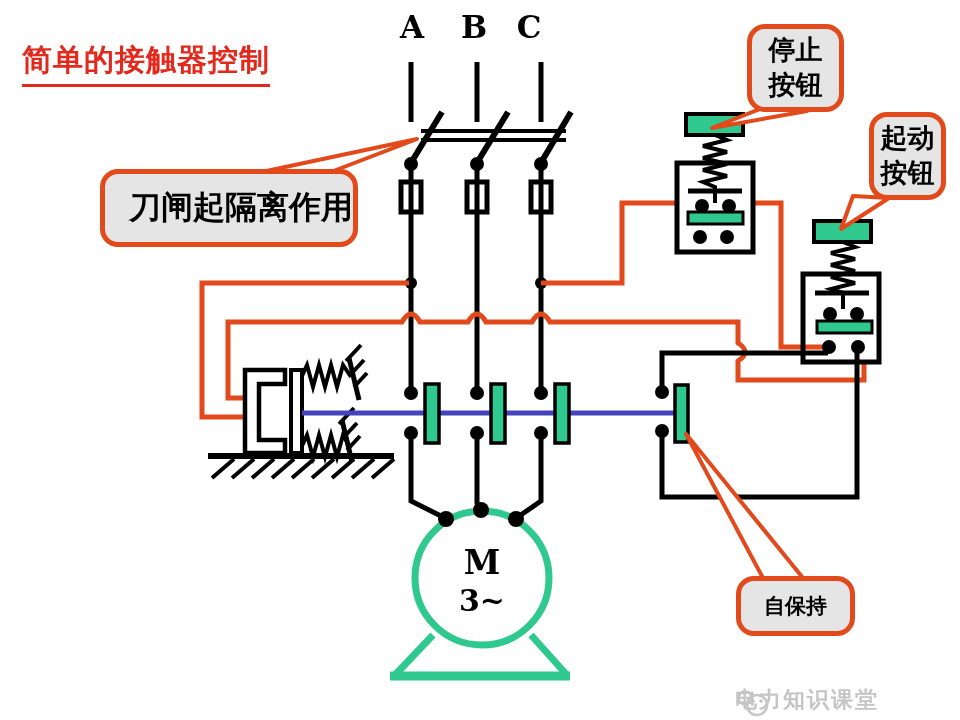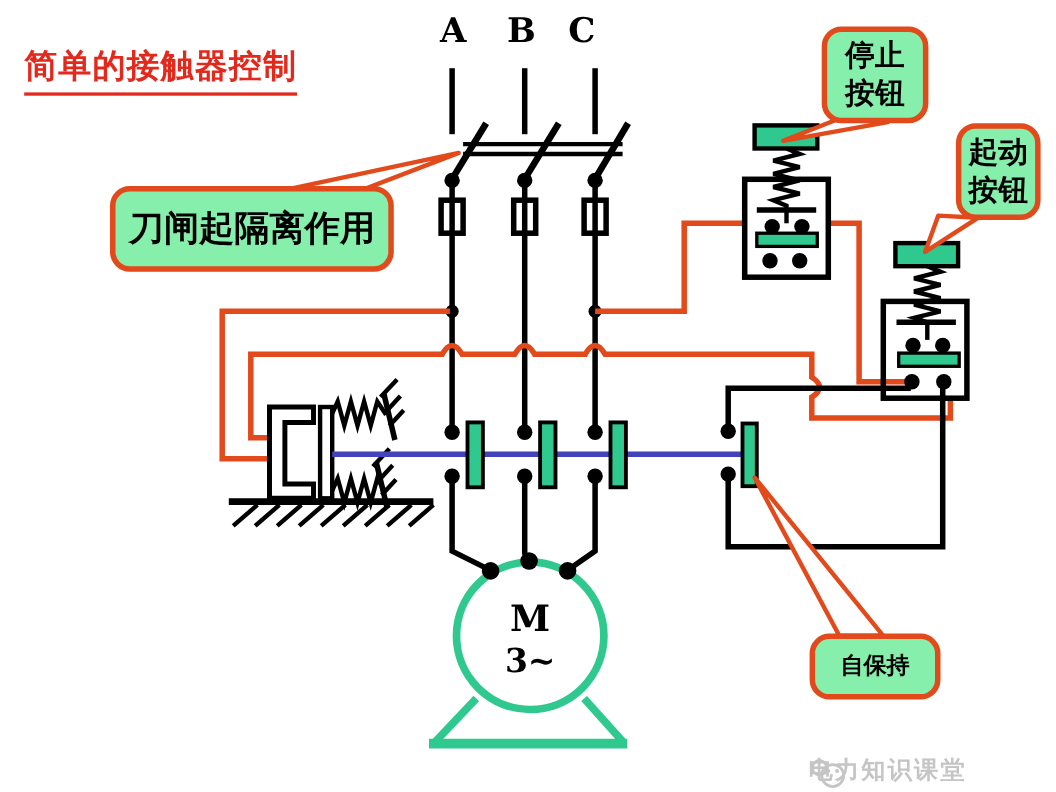--- a/index.html
+++ b/index.html
@@ -16,26 +16,26 @@
   .rod{stroke:var(--linkage_blue);stroke-width:5;fill:none;}
   .motor-shape{stroke:var(--contact_green);fill:none;}
   .tail{fill:#fff;stroke:var(--control_wire);stroke-width:4;stroke-linejoin:round;}
   .svg-label{fill:#000;font-family:"DejaVu Serif","Liberation Serif",serif;
              font-weight:bold;text-anchor:middle;}
 
   
   .page-title{position:absolute;left:22px;top:8px;color:var(--title_red);
               font-size:30px;font-weight:bold;letter-spacing:1px;
               border-bottom:3px solid var(--title_red);padding-bottom:3px;margin-top:32px;}
-  .callout{position:absolute;box-sizing:border-box;background:#86efac;
+  .callout{position:absolute;box-sizing:border-box;background:#e5e5e5;
            border:5px solid var(--control_wire);border-radius:18px;
            display:flex;flex-direction:column;align-items:center;justify-content:center;
            color:#000;font-weight:bold;text-align:center;z-index:3;}
   .callout .line{line-height:1.3;}
-  #callout-knife{left:100px;top:169px;width:258px;height:78px;font-size:32px;}
+  #callout-knife{left:100px;top:169px;width:258px;height:78px;font-size:32px;align-items:flex-end;}
   #callout-stop{left:747px;top:24px;width:97px;height:88px;font-size:27px;}
   #callout-start{left:869px;top:112px;width:77px;height:88px;font-size:27px;}
   #callout-selfhold{left:736px;top:576px;width:119px;height:60px;font-size:21px;}
   .watermark{position:absolute;left:735px;top:657px;display:flex;align-items:center;
              gap:6px;color:var(--watermark_gray);font-size:22px;font-weight:bold;
              letter-spacing:2px;z-index:2;margin-top:28px;}
 </style>
 </head>
 <body>
 

